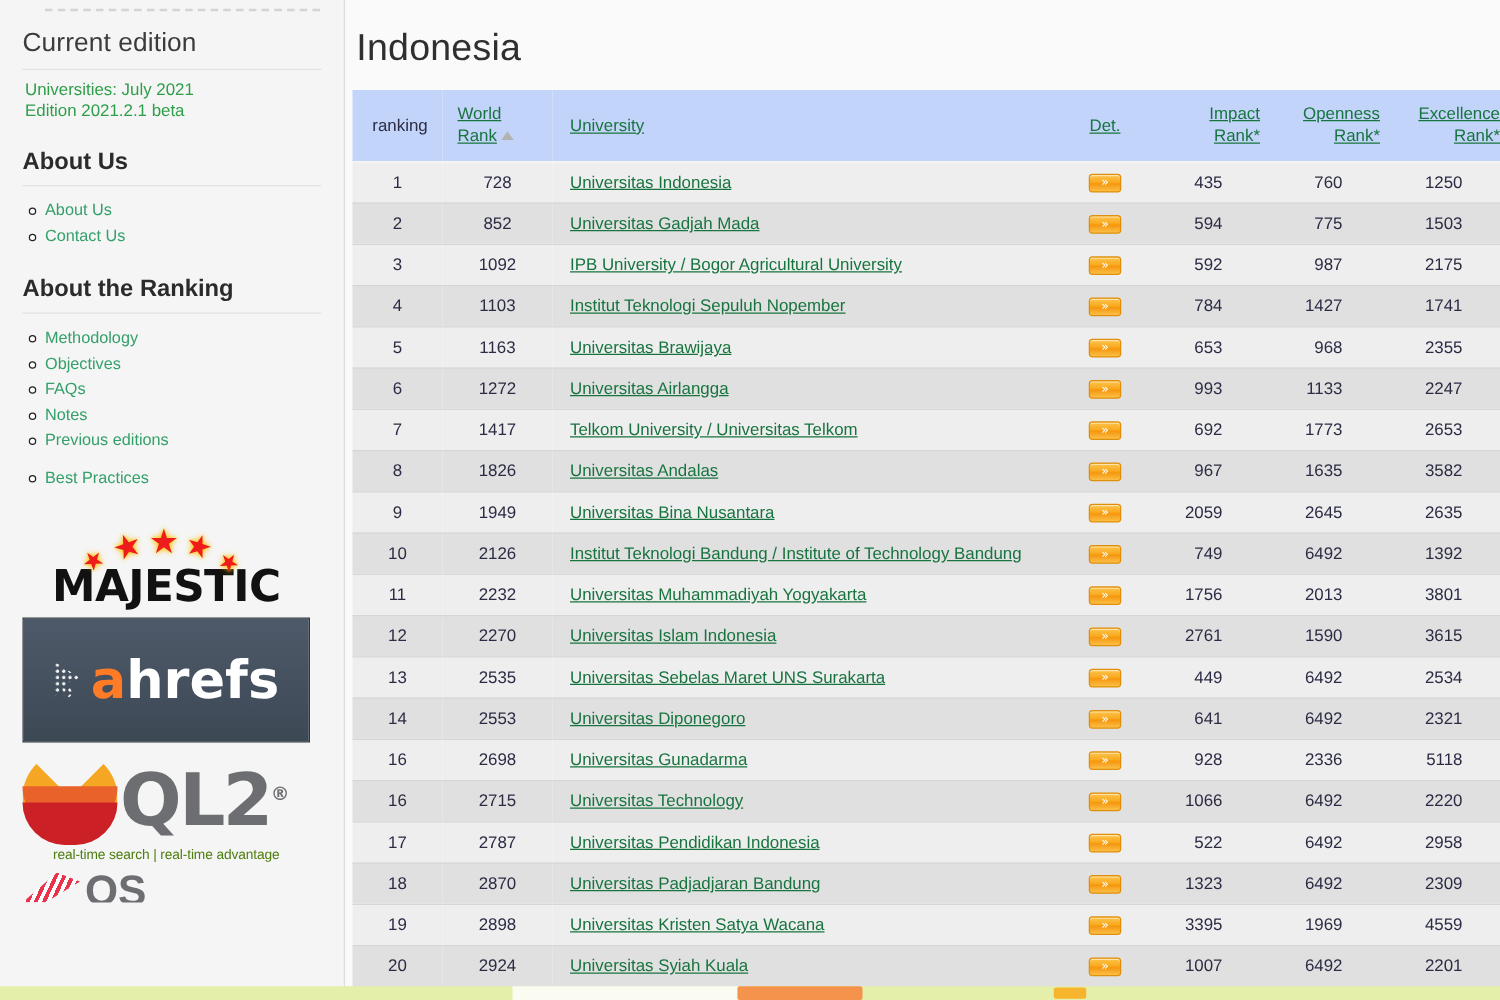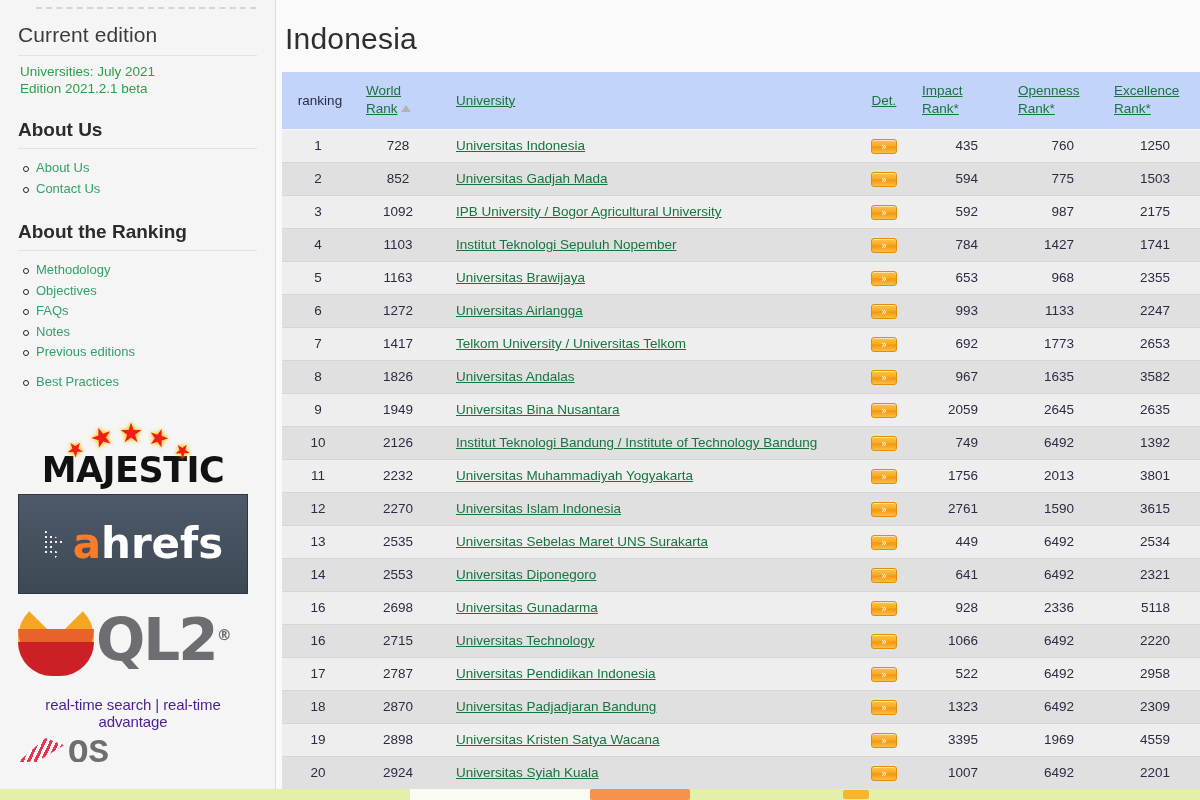--- a/index.html
+++ b/index.html
@@ -102,31 +102,31 @@
     position:absolute; left:0; top:55%; width:76px; height:34px;
     background:#cc2027; border-radius: 0 0 38px 38px;
   }
   .ql2-word {
     font-family: "DejaVu Sans", sans-serif;
     font-weight: bold; font-size: 58px; color: #6d6e71; line-height: 58px;
     letter-spacing: -2px; margin-left: 2px;
   }
   .ql2-reg { font-size: 15px; vertical-align: super; }
   .ql2-tag {
-    font-size: 15px; color: #4c1d95; text-align: center;
-    margin-top: 20px; letter-spacing: -0.1px;
+    font-size: 11px; color: #4d7c0f; text-align: center;
+    margin-top: 2px; letter-spacing: -0.1px;
   }
   .logo-partial { margin-top: 8px; height: 24px; overflow: hidden; display:flex; align-items:flex-start;}
   .logo-partial .swoosh {
     width: 46px; height: 24px;
     background: repeating-linear-gradient(115deg,#e8334a 0 3px, #fff 3px 6px);
     clip-path: polygon(0 100%, 60% 0, 100% 30%, 40% 100%);
   }
   .logo-partial .ptext {
-    font-family:Liberation Mono, monospace; font-weight:bold;
+    font-family:Liberation Sans, sans-serif; font-weight:bold;
     font-size: 34px; color:#6d6e71; line-height: 30px; margin-left:4px;
   }
 
   
   #main {
     position: absolute; left: 277px; top: 0;
     width: 923px; height: 800px;
     background: #fafafa;
     padding: 0;
     overflow: hidden;
@@ -149,21 +149,21 @@
     padding: 8px 0;
     height: 57px;
     vertical-align: middle;
     border: none;
   }
   thead th a { color: #18743f; text-decoration: underline; }
   .th-ranking { text-align: center; width: 72px; padding-left: 4px !important; }
   .th-world   { text-align: left; width: 88px; padding-left: 12px !important; }
   .th-univ    { text-align: left; padding-left: 14px !important; }
   .th-det     { text-align: center; width: 56px; }
-  .th-impact,.th-open,.th-exc { text-align: left; width: 96px; padding-left: 10px !important; }
+  .th-impact,.th-open,.th-exc { text-align: right; width: 96px; padding-left: 10px !important; }
   .th-stack { display: block; line-height: 18px; }
   .sort-caret {
     display: inline-block; width: 0; height: 0; vertical-align: middle;
     border-left: 5px solid transparent; border-right: 5px solid transparent;
     border-bottom: 7px solid #b3b3b3; margin-left: 3px; margin-bottom: 2px;
   }
   tbody tr { height: 33px; }
   tbody tr.odd  { background: #eeeeee; }
   tbody tr.even { background: #e0e0e0; }
   tbody td {

